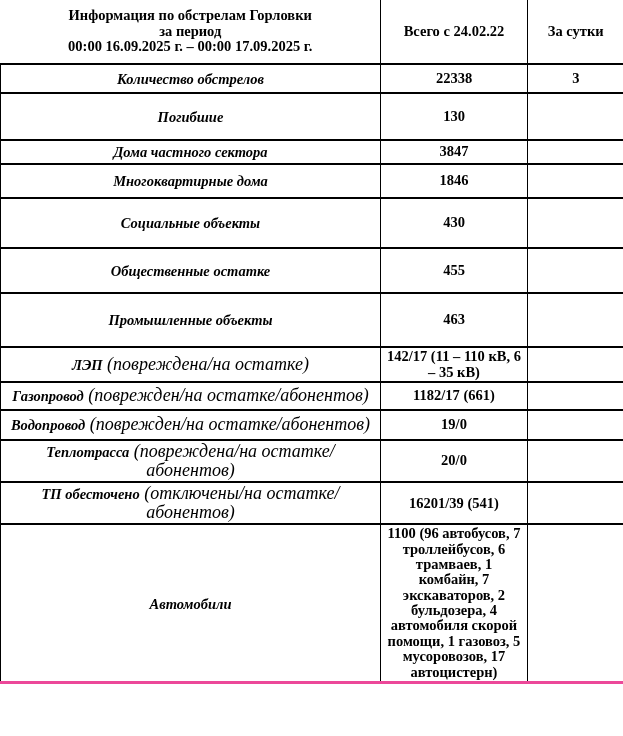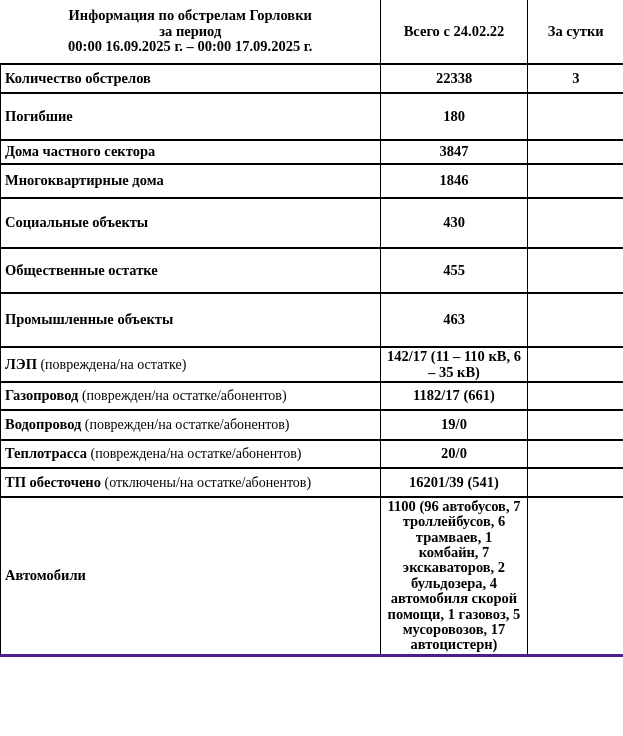--- a/index.html
+++ b/index.html
@@ -31,30 +31,31 @@
     font-size: 14.5px;
     line-height: 1.06;
   }
   
   table.report thead th { border-top: none; font-weight: bold; text-align: center; }
   table.report thead th:first-child { border-left: none; }
   table.report thead th:last-child { border-right: none; }
   
   table.report tbody td:last-child { border-right: none; }
   
-  table.report tbody tr:last-child td { border-bottom: 3px solid #4c1d95; }
+  table.report tbody tr:last-child td { border-bottom: 3px solid #ec4899; }
 
   th.period-cell { white-space: pre-line; }
 
   td.label-cell {
-    text-align: left;
+    text-align: center;
     padding-left: 7px;
+    font-style: italic;
   }
   td.label-cell .lbl { font-weight: bold; }
-  td.label-cell .note { font-weight: normal; font-size: 14px; }
+  td.label-cell .note { font-weight: normal; font-size: 18px; }
   td.val {
     text-align: center;
     font-weight: bold;
     font-family: Liberation Serif, serif;
   }
 </style>
 </head>
 <body>
 
 <div class="page">
@@ -74,21 +75,21 @@
       </tr>
     </thead>
     <tbody>
       <tr style="height:29px">
         <td class="label-cell"><span class="lbl">Количество обстрелов</span><span class="note"></span></td>
         <td class="val">22338</td>
         <td class="val">3</td>
       </tr>
       <tr style="height:47px">
         <td class="label-cell"><span class="lbl">Погибшие</span><span class="note"></span></td>
-        <td class="val">180</td>
+        <td class="val">130</td>
         <td class="val"></td>
       </tr>
       <tr style="height:24px">
         <td class="label-cell"><span class="lbl">Дома частного сектора</span><span class="note"></span></td>
         <td class="val">3847</td>
         <td class="val"></td>
       </tr>
       <tr style="height:34px">
         <td class="label-cell"><span class="lbl">Многоквартирные дома</span><span class="note"></span></td>
         <td class="val">1846</td>

